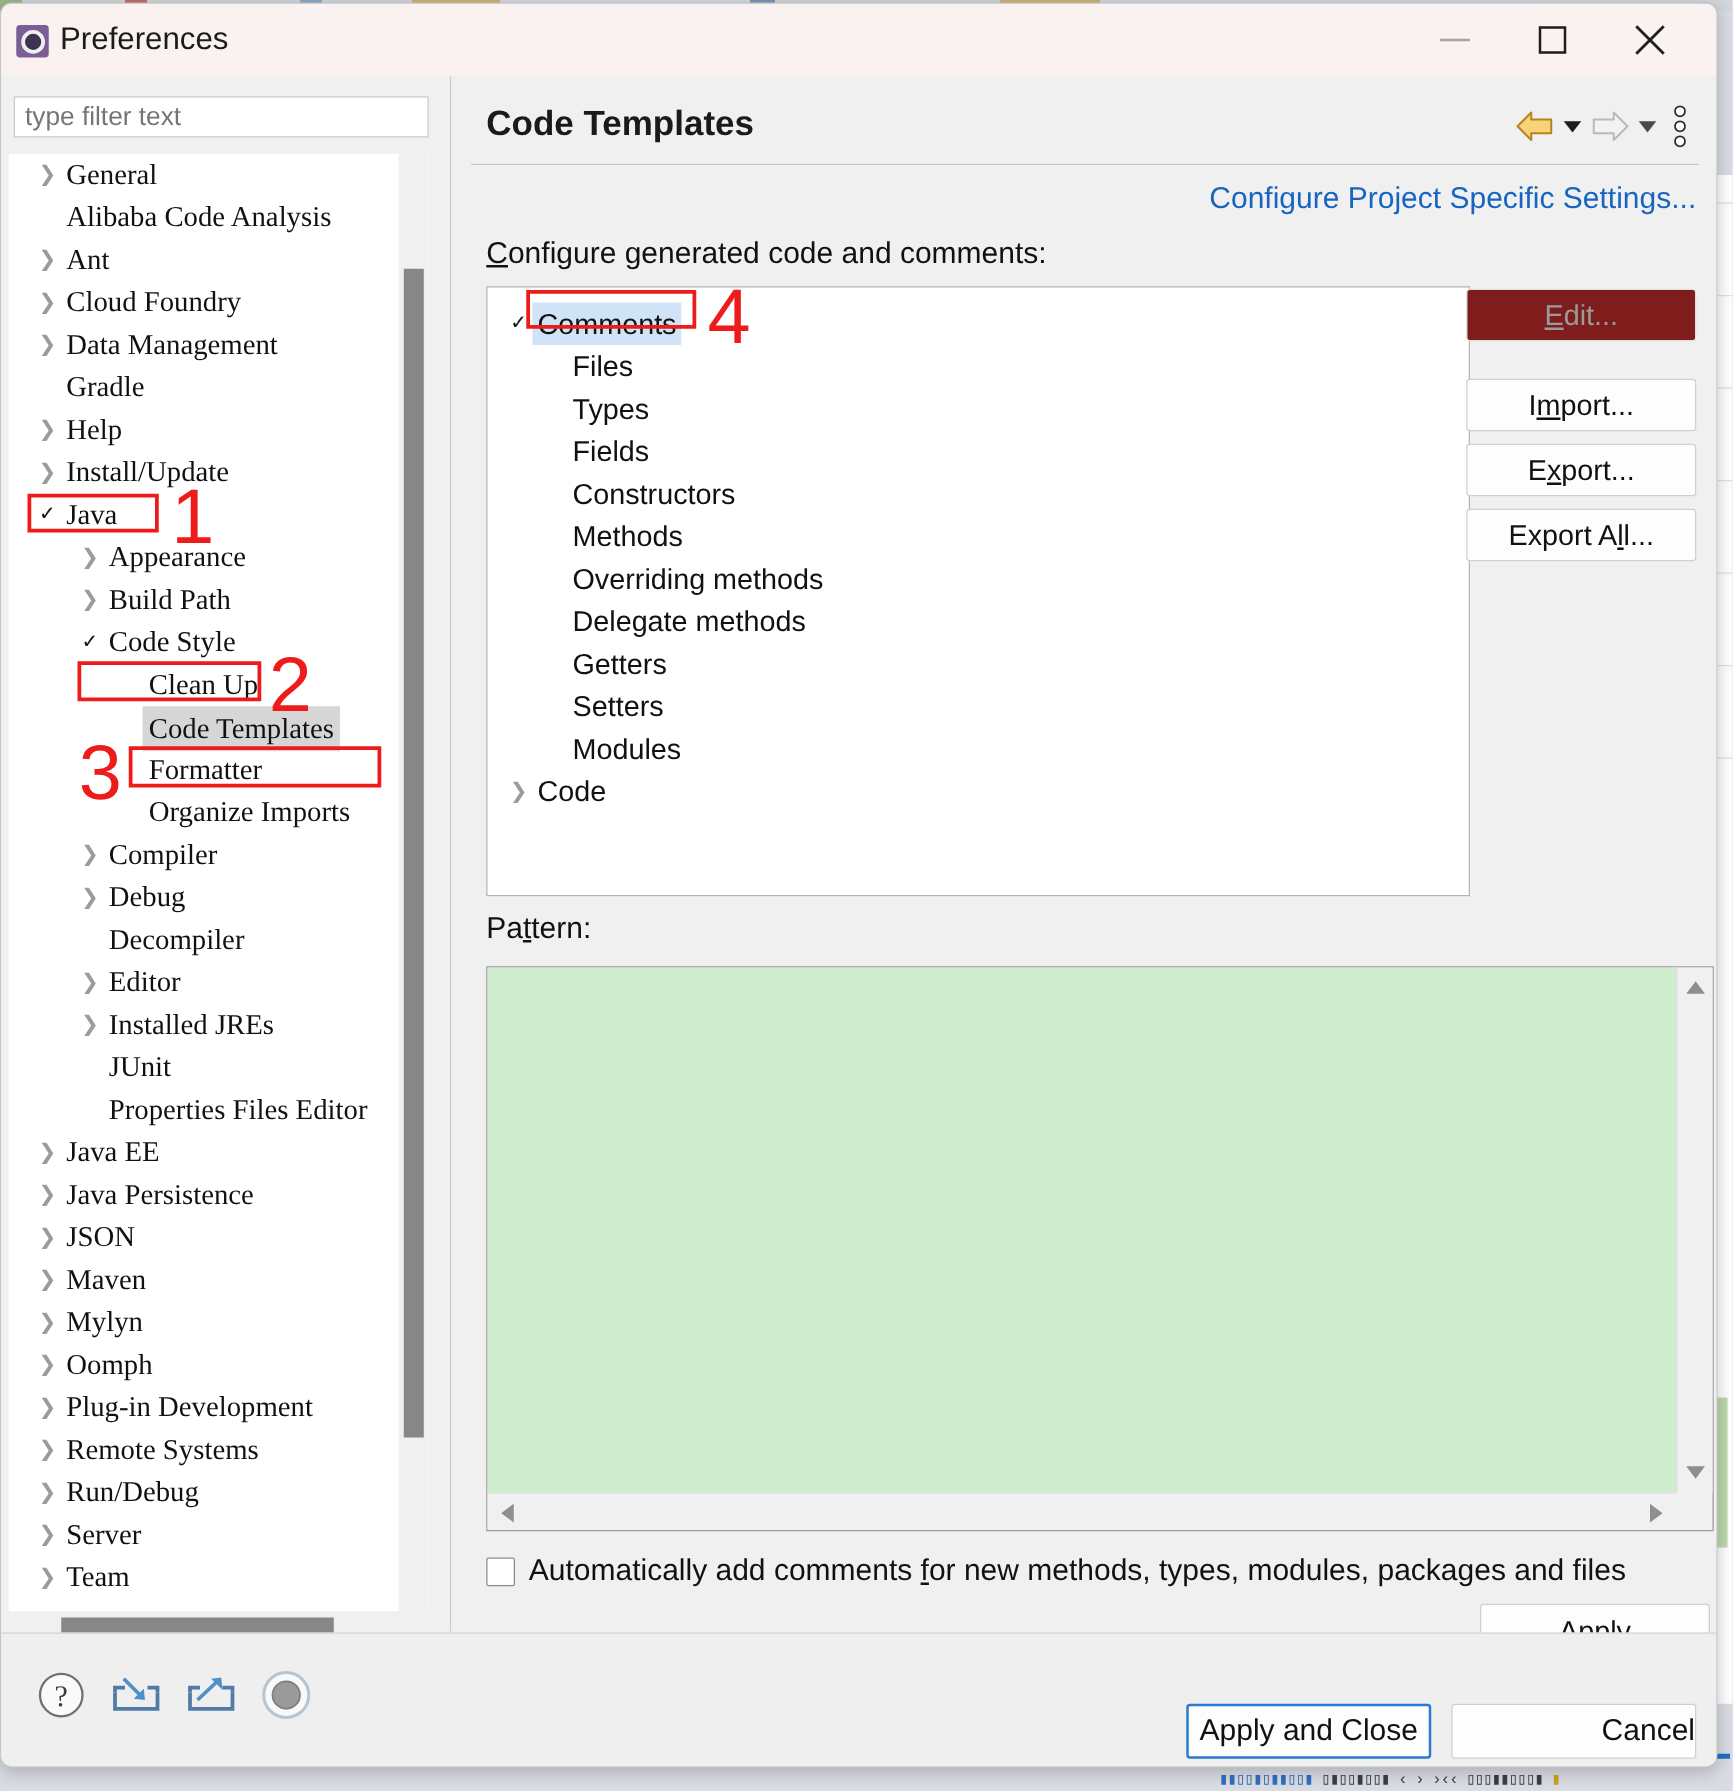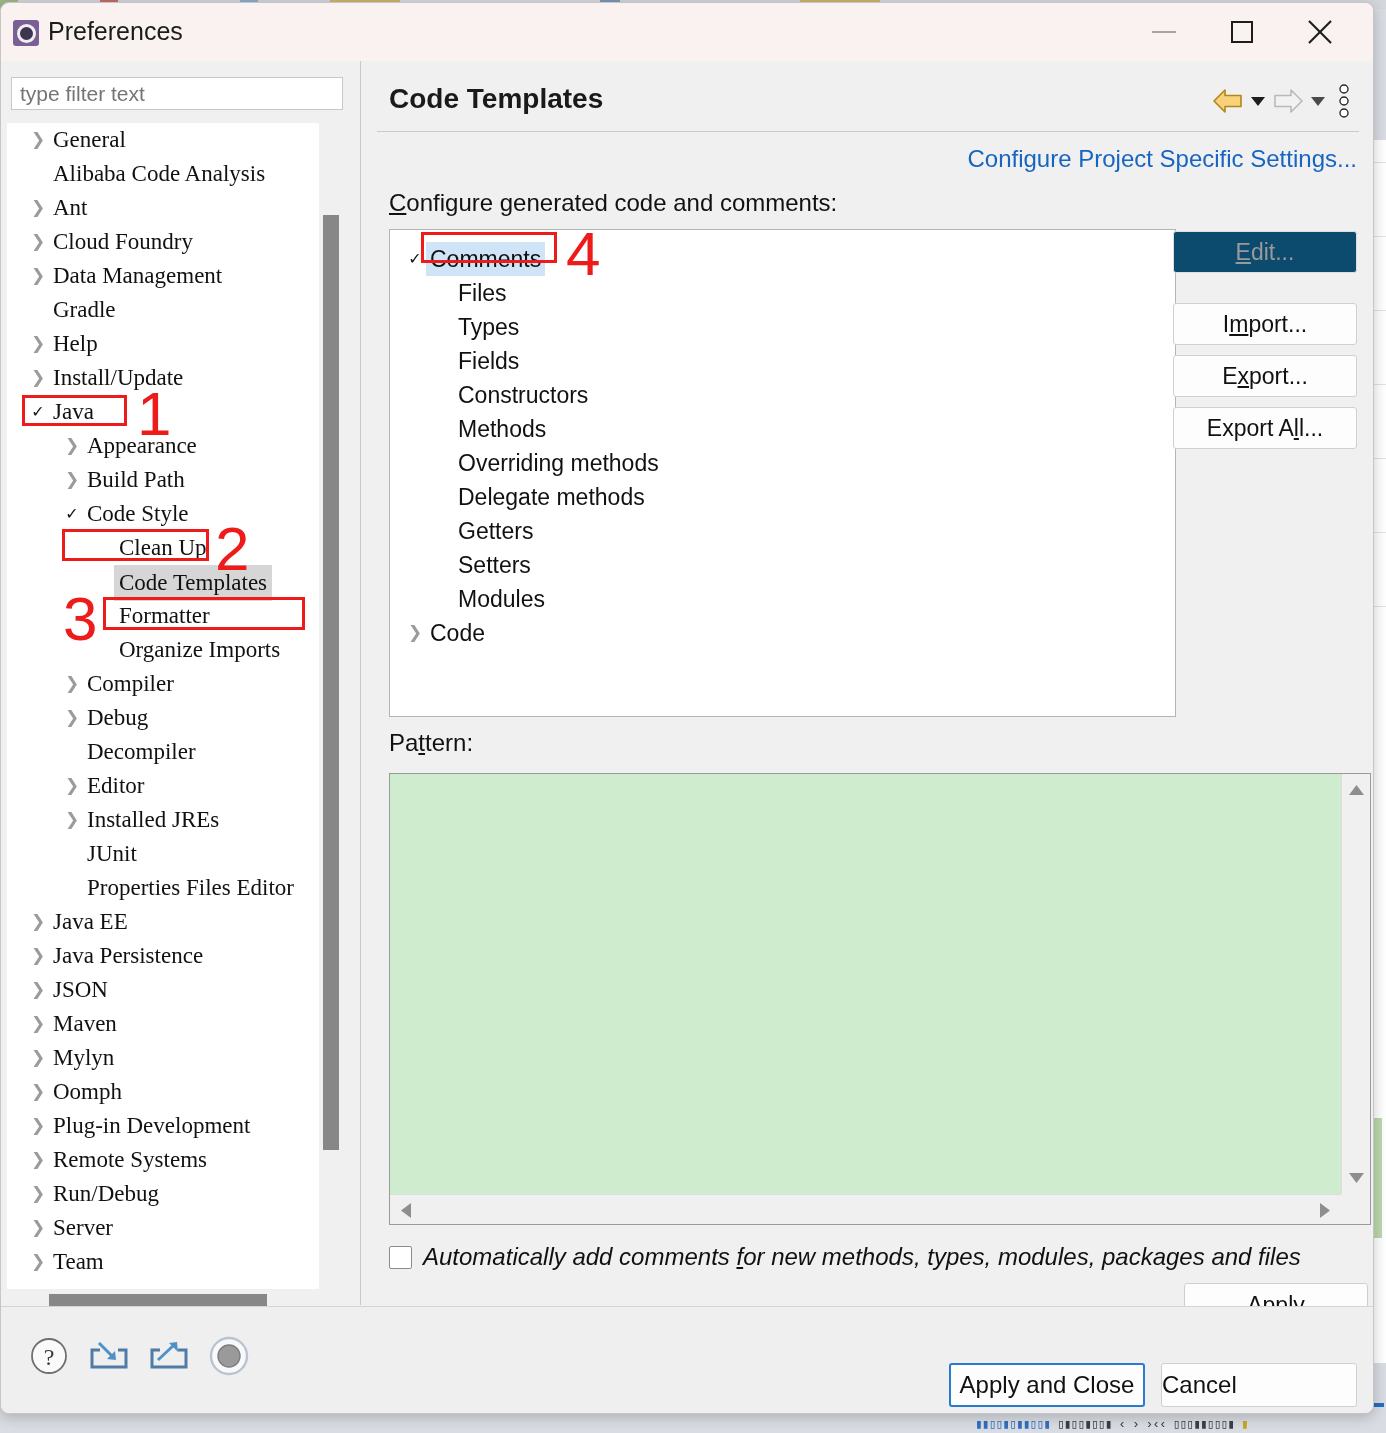--- a/index.html
+++ b/index.html
@@ -198,21 +198,21 @@
   .rlvl1 .lbl { left: 68px; }
   .rnode .lbl.selblue { background: #cfe4f7; padding: 0 4px; margin-left: -4px; }
 
   .sidebtn {
     position: absolute; right: 18px; width: 184px; height: 42px;
     background: #fdfdfd; border: 1px solid #d0d0d0; border-radius: 3px;
     font-size: 23px; color: #111;
     display: flex; align-items: center; justify-content: center;
     font-family: "Liberation Sans", sans-serif; cursor: default;
   }
-  .sidebtn.disabled { color: #9a9a9a; background: #0c4a6e; border-color: #dedede; }
+  .sidebtn.disabled { color: #9a9a9a; background: #7f1d1d; border-color: #dedede; }
   #btn-edit { top: 170px; }
   #btn-import { top: 242px; }
   #btn-export { top: 294px; }
   #btn-exportall { top: 346px; }
   .mn { text-decoration: underline; }
 
   #pattern-label {
     position: absolute; left: 28px; top: 668px;
     font-size: 24px; color: #111;
   }
@@ -229,21 +229,21 @@
     background: #f0f0f0; border-left: 1px solid #dcdcdc;
   }
   #pat-hsb {
     position: absolute; left: 0; bottom: 0; width: 951px; height: 30px;
     background: #f0f0f0; border-top: 1px solid #dcdcdc;
   }
   .arrowglyph { position: absolute; display: flex; align-items: center; justify-content: center; }
 
   #auto-row {
     position: absolute; left: 28px; top: 1182px;
-    display: flex; align-items: center; gap: 11px; font-style: italic;
+    display: flex; align-items: center; gap: 11px;
   }
   #auto-cb {
     width: 23px; height: 23px; border: 1px solid #8c8c8c; background: #fff; border-radius: 2px;
   }
   #auto-lbl { font-size: 24px; color: #111; }
 
   #btn-restore {
     position: absolute; left: 611px; top: 1222px; width: 196px; height: 44px;
     background: #fdfdfd; border: 1px solid #cfcfcf; border-radius: 3px;
     font-size: 23px; color: #111;
@@ -270,21 +270,21 @@
   #btn-applyclose {
     position: absolute; left: 948px; top: 1360px; width: 196px; height: 44px;
     background: #fdfdfd; border: 2px solid #2b7ad1; border-radius: 3px;
     font-size: 24px; color: #111;
     display: flex; align-items: center; justify-content: center;
   }
   #btn-cancel {
     position: absolute; left: 1160px; top: 1360px; width: 196px; height: 44px;
     background: #fdfdfd; border: 1px solid #cfcfcf; border-radius: 3px;
     font-size: 24px; color: #111;
-    display: flex; align-items: center; justify-content: flex-start;
+    display: flex; align-items: center; justify-content: flex-end;
   }
 
   
   .redbox {
     position: absolute; border: 3px solid #ee1b1b; pointer-events: none;
   }
   .rednum {
     position: absolute; color: #ee1b1b; font-size: 62px; line-height: 1;
     font-family: "Liberation Sans", sans-serif; font-weight: 400;
     pointer-events: none;

